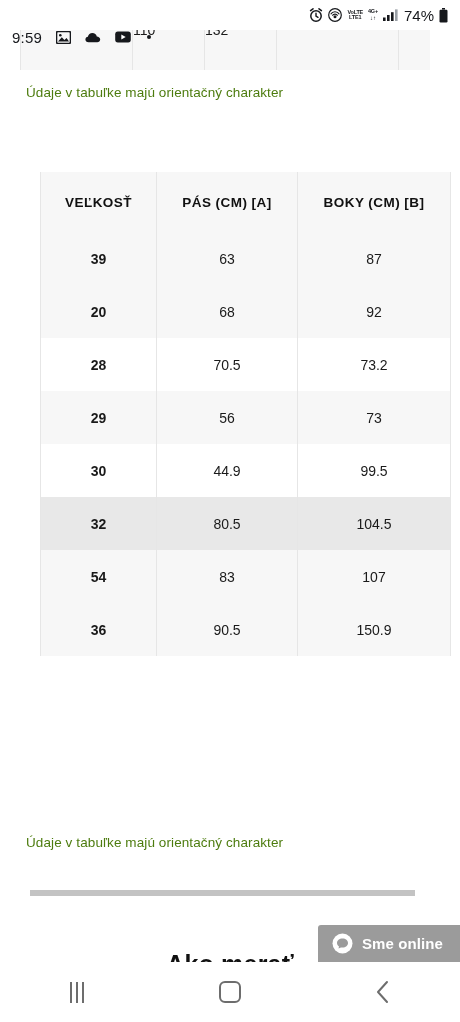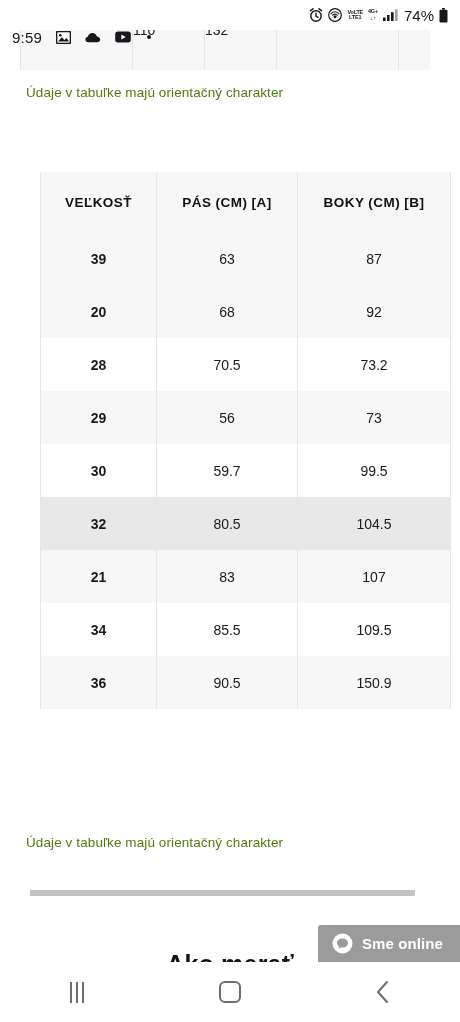--- a/index.html
+++ b/index.html
@@ -220,37 +220,32 @@
             <td>70.5</td>
             <td>73.2</td>
           </tr>
           <tr class="odd">
             <td class="k">29</td>
             <td>56</td>
             <td>73</td>
           </tr>
           <tr class="even">
             <td class="k">30</td>
-            <td>59.7</td>
+            <td>44.9</td>
             <td>99.5</td>
           </tr>
           <tr class="hl">
             <td class="k">32</td>
             <td>80.5</td>
             <td>104.5</td>
           </tr>
           <tr class="odd">
-            <td class="k">21</td>
+            <td class="k">54</td>
             <td>83</td>
             <td>107</td>
-          </tr>
-          <tr class="even">
-            <td class="k">34</td>
-            <td>85.5</td>
-            <td>109.5</td>
           </tr>
           <tr class="odd">
             <td class="k">36</td>
             <td>90.5</td>
             <td>150.9</td>
           </tr>
         </tbody>
     </table>
   </div>
 

